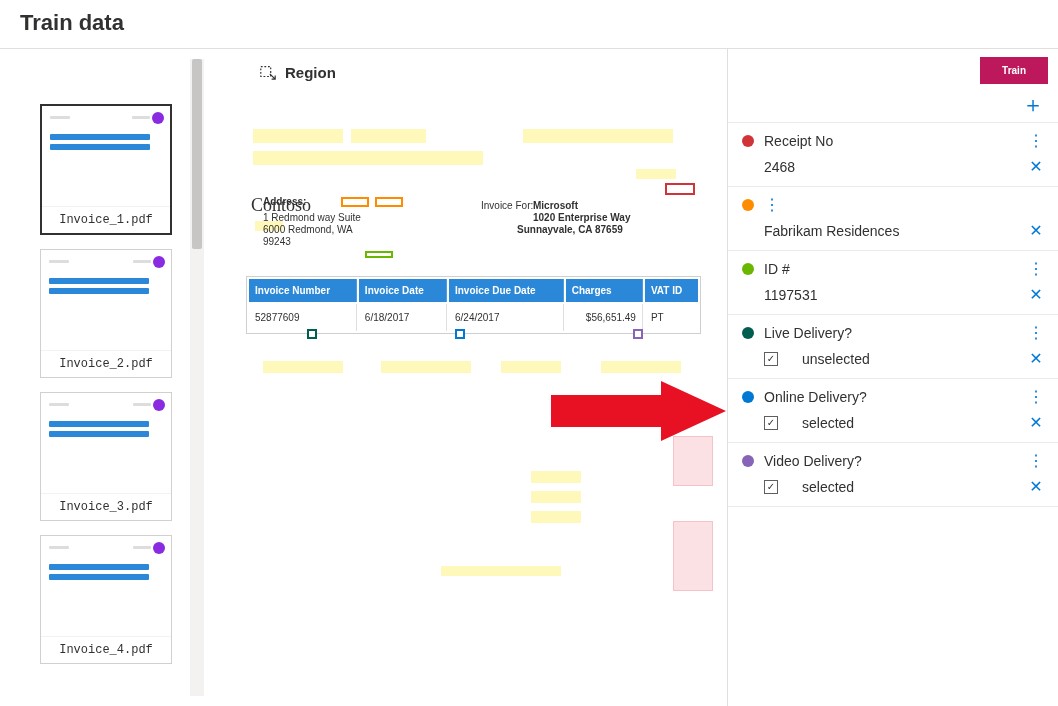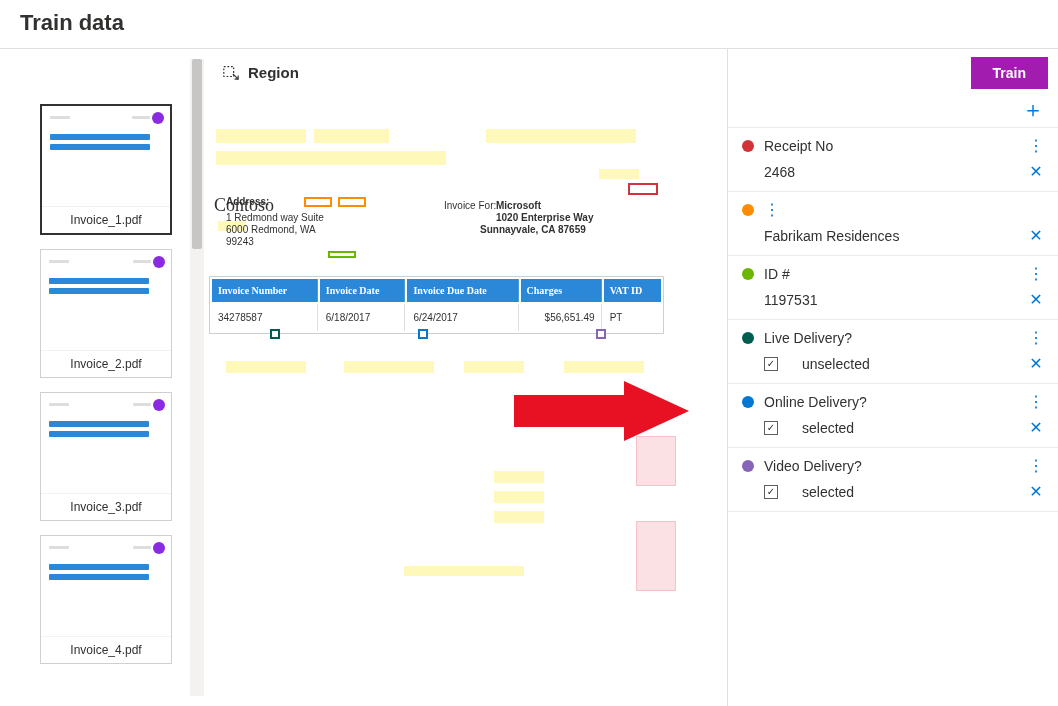--- a/index.html
+++ b/index.html
@@ -12,48 +12,48 @@
   .filestrip-wrap { display: flex; }
   .filestrip { width: 190px; padding: 55px 18px 0 40px; display: flex; flex-direction: column; gap: 14px; }
   .scrollbar { width: 14px; background: #f3f2f1; position: relative; margin-top: 10px; margin-bottom: 10px; }
   .scrollbar-thumb { position: absolute; top: 0; left: 2px; width: 10px; height: 190px; background: #c8c6c4; border-radius: 2px; }
   .thumb { border: 1px solid #d2d0ce; background: #fff; display: flex; flex-direction: column; }
   .thumb.selected { border: 2px solid #323130; }
   .thumb-preview { height: 100px; position: relative; padding: 6px 8px; }
   .thumb-preview .bar { position: absolute; height: 6px; background: #2b88d8; border-radius: 1px; }
   .thumb-preview .tiny { position: absolute; background: #ddd; border-radius: 1px; }
   .thumb-dot { position: absolute; top: 6px; right: 6px; width: 12px; height: 12px; border-radius: 50%; background: #8a2be2; }
-  .thumb-label { text-align: center; font-size: 12px; padding: 6px 0; border-top: 1px solid #f3f2f1; }
+  .thumb-label { text-align: center; font-size: 12px; padding: 6px 0; border-top: 1px solid #f3f2f1; font-family: Liberation Mono, monospace; }
 
   
-  .canvas-col { flex: 1; display: flex; flex-direction: column; border-right: 1px solid #e1dfdd; min-width: 0; }
+  .canvas-col { flex: 1; display: flex; flex-direction: column; border-right: 1px solid #e1dfdd; min-width: 0; padding-left: 37px; }
   .toolbar { padding: 14px 18px 10px; display: flex; align-items: center; gap: 8px; }
   .region-icon { width: 18px; height: 18px; display: inline-block; }
   .canvas { flex: 1; position: relative; padding: 0 10px; overflow: hidden; }
   .hl { position: absolute; background: rgba(255,235,59,.35); }
   .doc-box { position: absolute; }
   .doc-title { font-family: Georgia, serif; font-size: 18px; }
   .doc-small { font-size: 10px; line-height: 1.35; }
   .doc-bold { font-weight: bold; }
 
   .inv-table { position: absolute; left: 5px; top: 185px; width: 455px; border: 1px solid #cfcfcf; font-size: 10px; }
-  .inv-table th { background: #2b88d8; color: #fff; text-align: left; font-weight: 600; padding: 6px 6px; border-right: 1px solid #4a9de0; font-family: Liberation Serif, serif; }
+  .inv-table th { background: #2b88d8; color: #fff; text-align: left; font-weight: 600; padding: 6px 6px; border-right: 1px solid #4a9de0; }
   .inv-table td { padding: 8px 6px; border-right: 1px solid #e1dfdd; }
   .inv-table td:last-child, .inv-table th:last-child { border-right: none; }
 
   .sel-sq { position: absolute; width: 10px; height: 10px; border: 2px solid; background: #fff; }
   .sel-rect { position: absolute; border: 2px solid; }
   .pink-box { position: absolute; background: #fbe0e4; border: 1px solid #f5c2cb; }
 
   .big-arrow { position: absolute; left: 310px; top: 290px; }
 
   
   .labelpanel { width: 330px; display: flex; flex-direction: column; }
   .train-row { display: flex; justify-content: flex-end; padding: 8px 10px 4px; }
-  .train-btn { background: #a21caf; color: #fff; border: none; padding: 8px 22px; font-size: 14px; font-weight: 600; cursor: pointer; }
+  .train-btn { background: #be185d; color: #fff; border: none; padding: 8px 22px; font-size: 10px; font-weight: 600; cursor: pointer; }
   .add-row { display: flex; justify-content: flex-end; padding: 6px 14px; border-bottom: 1px solid #edebe9; }
   .plus-icon { color: #0078d4; font-size: 22px; font-weight: 300; line-height: 1; }
 
   .field { border-bottom: 1px solid #edebe9; }
   .field-head { display: flex; align-items: center; padding: 10px 14px 4px 14px; gap: 10px; }
   .dot { width: 12px; height: 12px; border-radius: 50%; flex: none; }
   .field-name { flex: 1; font-size: 14px; }
   .vdots { width: 16px; text-align: center; color: #0078d4; font-size: 16px; cursor: pointer; line-height: 1; }
   .field-value-row { display: flex; align-items: center; padding: 4px 14px 10px 36px; gap: 24px; }
   .field-value { flex: 1; font-size: 14px; }
@@ -156,21 +156,21 @@
         <table class="inv-table">
           <tbody>
               <tr>
             <th>Invoice Number</th>
             <th>Invoice Date</th>
             <th>Invoice Due Date</th>
             <th style="text-align:left">Charges</th>
             <th>VAT ID</th>
           </tr>
           <tr>
-            <td>34278587</td>
+            <td>52877609</td>
             <td>6/18/2017</td>
             <td>6/24/2017</td>
             <td style="text-align:right">$56,651.49</td>
             <td>PT</td>
           </tr>
         </tbody>
           </table>
 
         <div class="sel-sq" style="left:66px;top:238px;border-color:#005e50"></div>
         <div class="sel-sq" style="left:214px;top:238px;border-color:#0078d4"></div>

